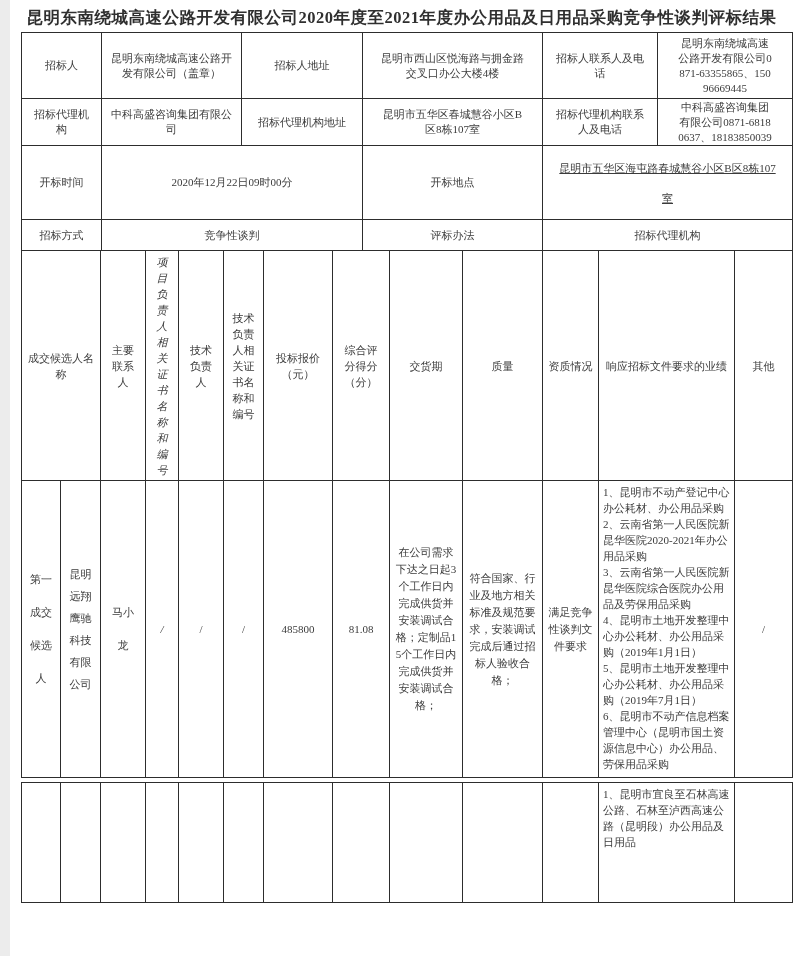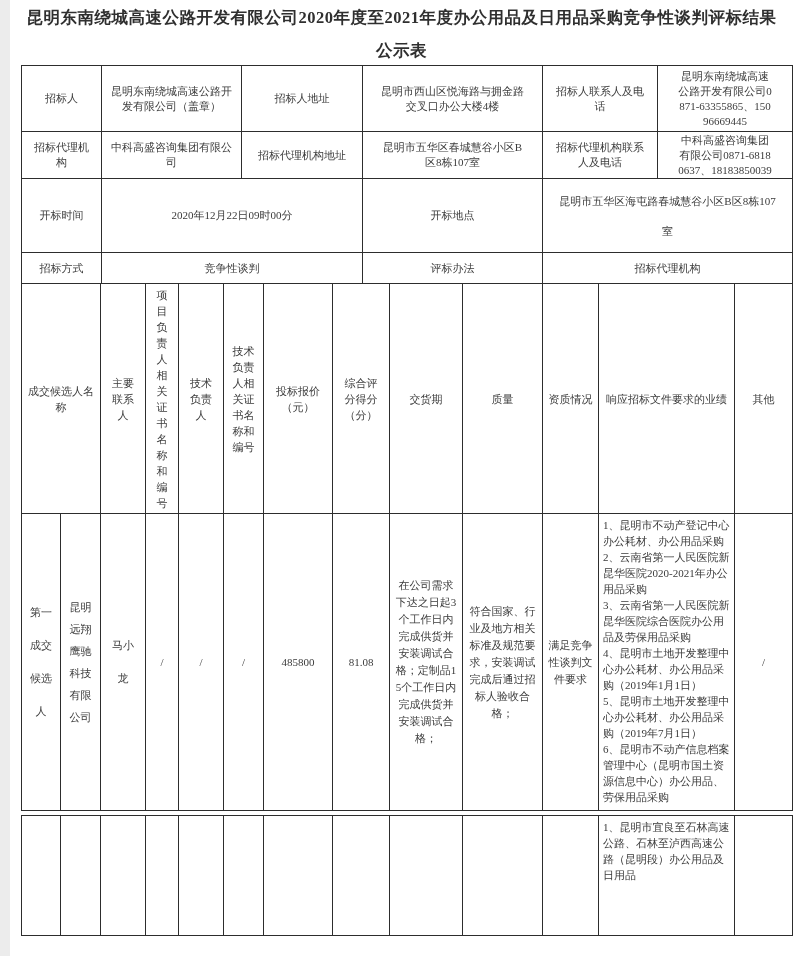--- a/index.html
+++ b/index.html
@@ -12,49 +12,48 @@
   .title-wrap{padding-top:8px;text-align:center;font-weight:bold;font-size:16.5px;
     letter-spacing:0.5px;color:#2f2f2f;line-height:20px;}
   .title-line2{margin-top:13px;}
   table{border-collapse:collapse;table-layout:fixed;margin-left:21px;}
   td{border:1px solid #2d2d2d;font-size:11px;text-align:center;vertical-align:middle;
      word-break:break-all;padding:1px 3px;}
   
   .info{width:771px;margin-top:4px;line-height:15px;}
   .ca{padding:0 10px;} .cb{padding:0 7px;} .cc{padding:0 8px;}
   .cd{padding:0 16px;} .ce{padding:0 10px;} .cf{padding:0 19px;}
-  .gapline{line-height:30px;padding:0 12px;}
+  .gapline{line-height:30px;padding:0 12px;text-decoration:underline;}
   
   .bid{width:771px;margin-top:-1px;}
   .bid2{width:771px;margin-top:4px;}
   .k1{padding:0 6px;line-height:33px;}
   .k2{padding:0 7px;line-height:22px;}
   .k3{padding:0 10px;line-height:33px;}
-  .k4{padding:0 9px;}
+  .k4{padding:0 9px;font-style:italic;}
   .k5{padding:0 10px;}
   .k6{padding:0 7px;}
   .k7{padding:0 7px;}
   .k8{padding:0 7px;}
   .k9{padding:0 5px;line-height:17px;}
   .k10{padding:0 6px;line-height:17px;}
   .k11{padding:0 5px;line-height:17px;}
   .k13{padding:0 4px;}
   .hrow td{line-height:16px;}
   .hcand{padding:0 5px;}
   .ach{text-align:left;vertical-align:top;white-space:pre-line;
        line-height:16px;padding:3px 4px;}
 </style>
 </head>
 <body>
 
 <div class="gutter"></div>
 
 <div class="title-wrap">
   <div>昆明东南绕城高速公路开发有限公司2020年度至2021年度办公用品及日用品采购竞争性谈判评标结果</div>
-  <div class="title-line2">公示表</div>
 </div>
 
 <table class="info">
   <colgroup>
       <col style="width:80px">
       <col style="width:140px">
       <col style="width:121px">
       <col style="width:180px">
       <col style="width:115px">
       <col style="width:135px">

